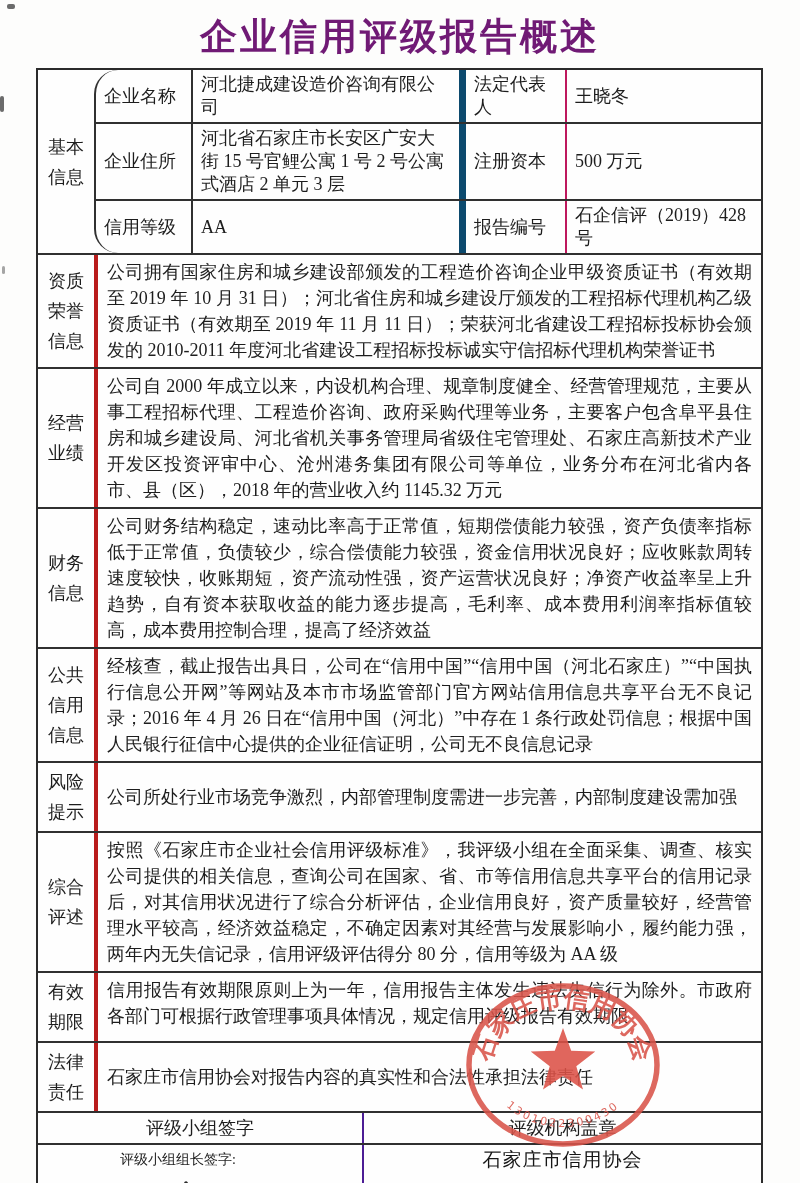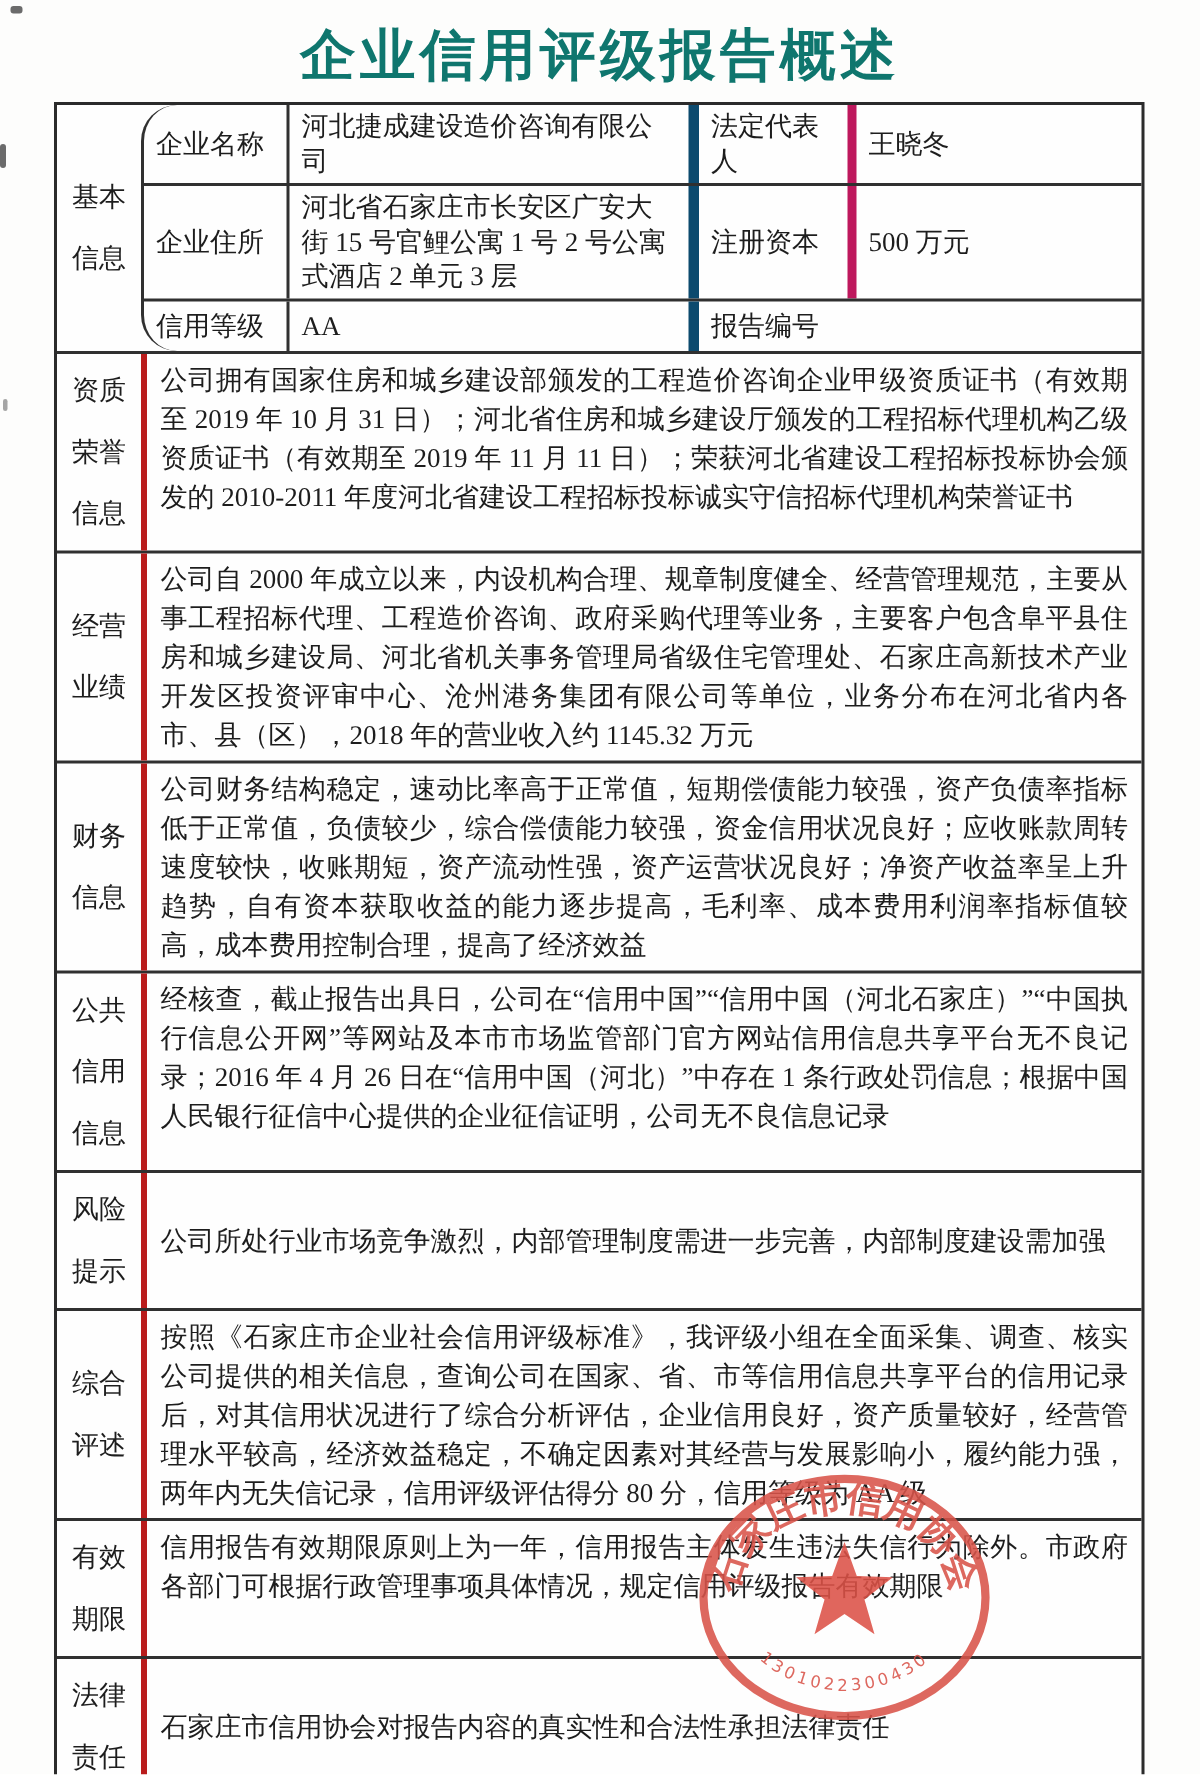--- a/index.html
+++ b/index.html
@@ -8,50 +8,50 @@
     width:800px;height:1183px;
     background:#fdfdfc;
     font-family:"Liberation Serif","DejaVu Serif",serif;
     color:#1d1d1d;
     overflow:hidden;
   }
   .title{
     position:absolute;top:12px;left:0;width:100%;
     text-align:center;
     font-size:37px;font-weight:bold;letter-spacing:3px;
-    color:#0f766e;
+    color:#701a75;
   }
   .rpt-table{
     position:absolute;left:36px;top:68px;width:727px;
     border:2.5px solid #2b2b2b;
     background:#fefefe;
     box-sizing:border-box;
     font-size:18px;
   }
   .row{display:flex;border-top:2px solid #303030;}
   .row:first-child{border-top:none;}
   .label-cell{
     width:56px;min-width:56px;box-sizing:border-box;
     display:flex;align-items:center;justify-content:center;
     text-align:center;
     padding:4px 9px;
-    word-break:break-all;line-height:41px;
+    word-break:break-all;line-height:30px;
     font-size:18px;
   }
   .basic-grid{flex:1;display:flex;flex-direction:column;border-left:2px solid #303030;border-radius:24px;}
   .b-row{display:flex;}
   .b-row + .b-row{border-top:2px solid #303030;}
   .b-cell{
     box-sizing:border-box;display:flex;align-items:center;
     padding:3px 8px;line-height:23px;
   }
   .bk{width:95px;min-width:95px;}
   .bv{width:268px;min-width:268px;border-left:2px solid #303030;}
   .bk2{width:106px;min-width:106px;border-left:7px solid #0c4a6e;}
-  .bv2{flex:1;border-left:6px solid #be185d;}
+  .bv2{flex:1;border-left:2px solid #be185d;}
   .h-r1{min-height:35px;}
   .h-r2{min-height:70px;}
   .h-r3{min-height:33px;}
   .sec-text{
     flex:1;border-left:4px solid #b91c1c;box-sizing:border-box;
     padding:4px 9px;line-height:26px;text-align:justify;
     overflow:hidden;
   }
   .sec-text.center{display:flex;align-items:center;text-align:left;}
   .mh-zz{min-height:102px;}
@@ -108,20 +108,21 @@
         <div class="b-row h-r2">
           <div class="b-cell bk">企业住所</div>
           <div class="b-cell bv">河北省石家庄市长安区广安大街 15 号官鲤公寓 1 号 2 号公寓式酒店 2 单元 3 层</div>
           <div class="b-cell bk2">注册资本</div>
           <div class="b-cell bv2">500 万元</div>
         </div>
         <div class="b-row h-r3">
           <div class="b-cell bk">信用等级</div>
           <div class="b-cell bv">AA</div>
           <div class="b-cell bk2">报告编号</div>
+          <div class="b-cell bv2">石企信评（2019）428 号</div>
         </div>
       </div>
     </div>
 
     <div class="row">
       <div class="label-cell">资质荣誉信息</div>
       <div class="sec-text mh-zz">公司拥有国家住房和城乡建设部颁发的工程造价咨询企业甲级资质证书（有效期至 2019 年 10 月 31 日）；河北省住房和城乡建设厅颁发的工程招标代理机构乙级资质证书（有效期至 2019 年 11 月 11 日）；荣获河北省建设工程招标投标协会颁发的 2010-2011 年度河北省建设工程招标投标诚实守信招标代理机构荣誉证书</div>
     </div>
 
     <div class="row">

